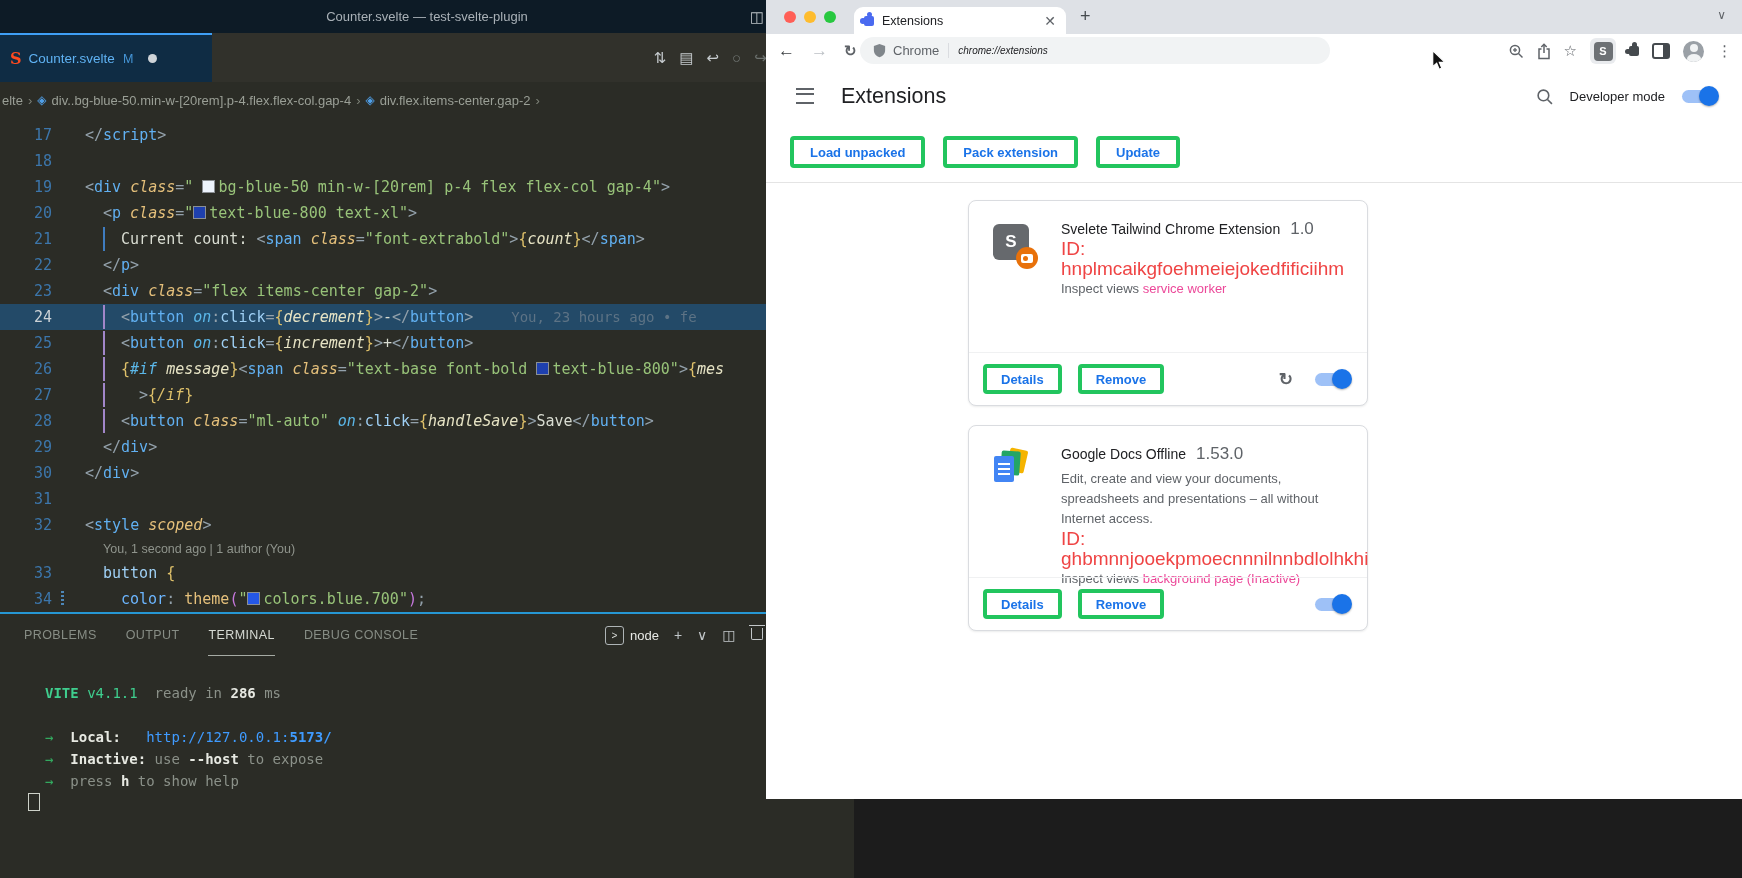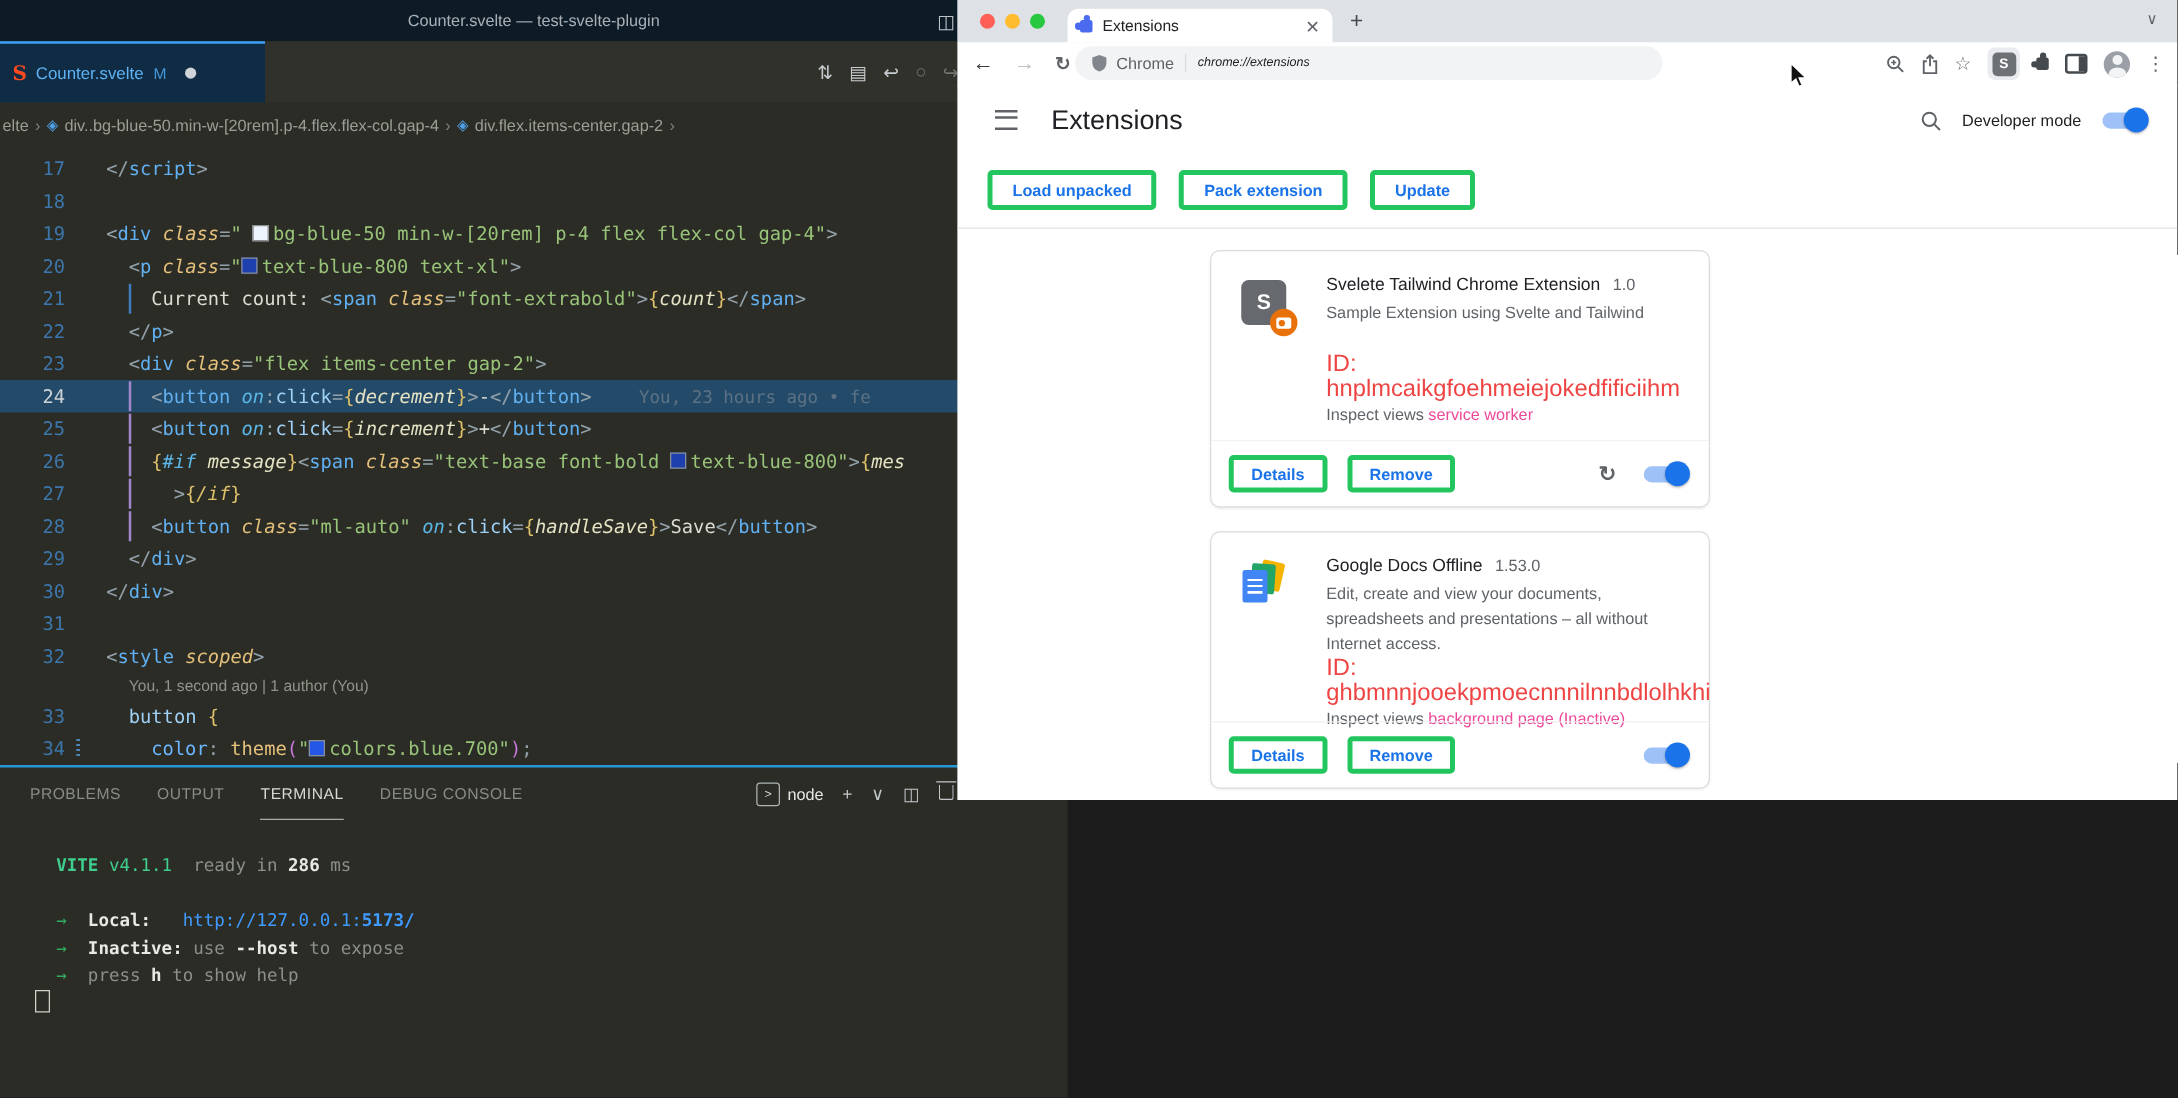--- a/index.html
+++ b/index.html
@@ -56,21 +56,21 @@
   .trash-icon{width:10px;height:11px;border:1.5px solid currentColor;border-top:none;border-radius:0 0 2px 2px;position:relative;display:inline-block;}
   .trash-icon::before{content:"";position:absolute;left:-3px;top:-3.5px;right:-3px;height:1.5px;background:currentColor;}
 
   .terminal{padding:26px 0 0 45px;font-family:"DejaVu Sans Mono",monospace;font-size:14px;}
   .t-row{height:22px;line-height:22px;white-space:pre;}
   .t-vt{color:#3fce8e;} .t-ar{color:#33a95f;} .t-dm{color:#8b9189;}
   .t-wh{color:#e7e9e2;} .t-bl{color:#3f9bff;} .t-bold{font-weight:bold;}
   .t-cursor{display:inline-block;width:10px;height:16px;border:1px solid #ced2c9;margin-left:-17px;vertical-align:-3px;}
 
   
-  .chrome{position:absolute;left:766px;top:0;width:976px;height:640px;background:#fff;overflow:hidden;}
+  .chrome{position:absolute;left:766px;top:0;width:976px;height:799px;background:#fff;overflow:hidden;}
   .tabstrip{height:34px;background:#dee1e6;position:relative;}
   .lights{position:absolute;left:18px;top:11px;display:flex;gap:8px;}
   .light{width:12px;height:12px;border-radius:50%;}
   .chr-tab{position:absolute;left:88px;top:7px;width:212px;height:27px;background:#fff;border-radius:9px 9px 0 0;display:flex;align-items:center;padding:0 10px;box-sizing:border-box;gap:8px;}
   .chr-tab-label{font-size:12.5px;color:#202124;flex:1;}
   .tab-close{color:#5f6368;font-size:14px;line-height:1;}
   .new-tab{position:absolute;left:314px;top:6px;font-size:18px;color:#454a4e;}
   .strip-chevron{position:absolute;right:16px;top:8px;color:#5f6368;font-size:12px;}
   .puzzle{position:relative;width:10px;height:10px;border-radius:2px;background:var(--pc);flex:none;}
   .puzzle::before{content:"";position:absolute;top:-4px;left:2.5px;width:5.5px;height:5.5px;border-radius:50%;background:var(--pc);}
@@ -108,21 +108,21 @@
   .action-row{padding:12px 0 0 24px;display:flex;gap:18px;}
   .chr-btn{height:32px;padding:0 16px;border:4px solid #22c55e;border-radius:4px;background:#fff;color:#1a73e8;font-size:13px;font-weight:bold;font-family:"Liberation Sans",sans-serif;cursor:pointer;}
   .divider{border:none;border-top:1px solid #e4e4e4;margin:14px 0 0 0;}
 
   .cards{position:absolute;left:202px;top:132px;width:400px;display:flex;flex-direction:column;gap:19px;}
   .card{background:#fff;border:1px solid #dadce0;border-radius:8px;box-shadow:0 1px 2px rgba(60,64,67,.1);height:206px;box-sizing:border-box;display:flex;flex-direction:column;}
   .card-main{flex:1;display:flex;padding:18px 20px 0 24px;min-height:0;}
   .icon-col{width:68px;flex:none;padding-top:5px;}
   .card-text{flex:1;display:flex;flex-direction:column;min-width:0;}
   .card-title{display:flex;align-items:baseline;gap:10px;font-size:14px;color:#202124;}
-  .ext-ver{color:#5f6368;font-size:13px;}
+  .ext-ver{color:#5f6368;font-size:17px;}
   .ext-desc{margin-top:5px;font-size:13px;color:#5f6368;line-height:20px;flex:1;}
   .ext-id{font-size:19px;color:#ef4444;line-height:20px;}
   .ext-inspect{font-size:13px;color:#5f6368;line-height:20px;margin-bottom:10px;}
   .ext-inspect a{color:#ec4899;text-decoration:none;}
   .card-footer{height:52px;border-top:1px solid #f0f1f2;display:flex;align-items:center;padding:0 18px 0 14px;gap:16px;flex:none;}
   .chr-btn.sm{height:30px;padding:0 14px;}
   .f-spacer{flex:1;}
   .card-reload{color:#5f6368;font-size:17px;font-weight:bold;margin-right:6px;cursor:pointer;}
   .s-icon{width:36px;height:36px;background:#66696d;border-radius:6px;position:relative;display:flex;align-items:center;justify-content:center;color:#fff;font-size:17px;font-weight:bold;}
   .unpacked-badge{position:absolute;right:-9px;bottom:-9px;width:22px;height:22px;border-radius:50%;background:#e8710a;display:flex;align-items:center;justify-content:center;}
@@ -329,21 +329,20 @@
                   <div class="unpacked-badge">
                     <div class="cam"></div>
                   </div>
                 </div>
               </div>
               <div class="card-text">
                 <div class="card-title">
                   <span>Svelete Tailwind Chrome Extension</span>
                   <span class="ext-ver">1.0</span>
                 </div>
-                <div class="ext-desc">Sample Extension using Svelte and Tailwind</div>
                 <div class="ext-id">ID: hnplmcaikgfoehmeiejokedfificiihm</div>
                 <div class="ext-inspect">Inspect views <a href="#">service worker</a></div>
               </div>
             </div>
             <div class="card-footer">
               <button class="chr-btn sm">Details</button>
               <button class="chr-btn sm">Remove</button>
               <div class="f-spacer"></div>
               <span class="card-reload">↻</span>
               <span class="toggle on"></span>

